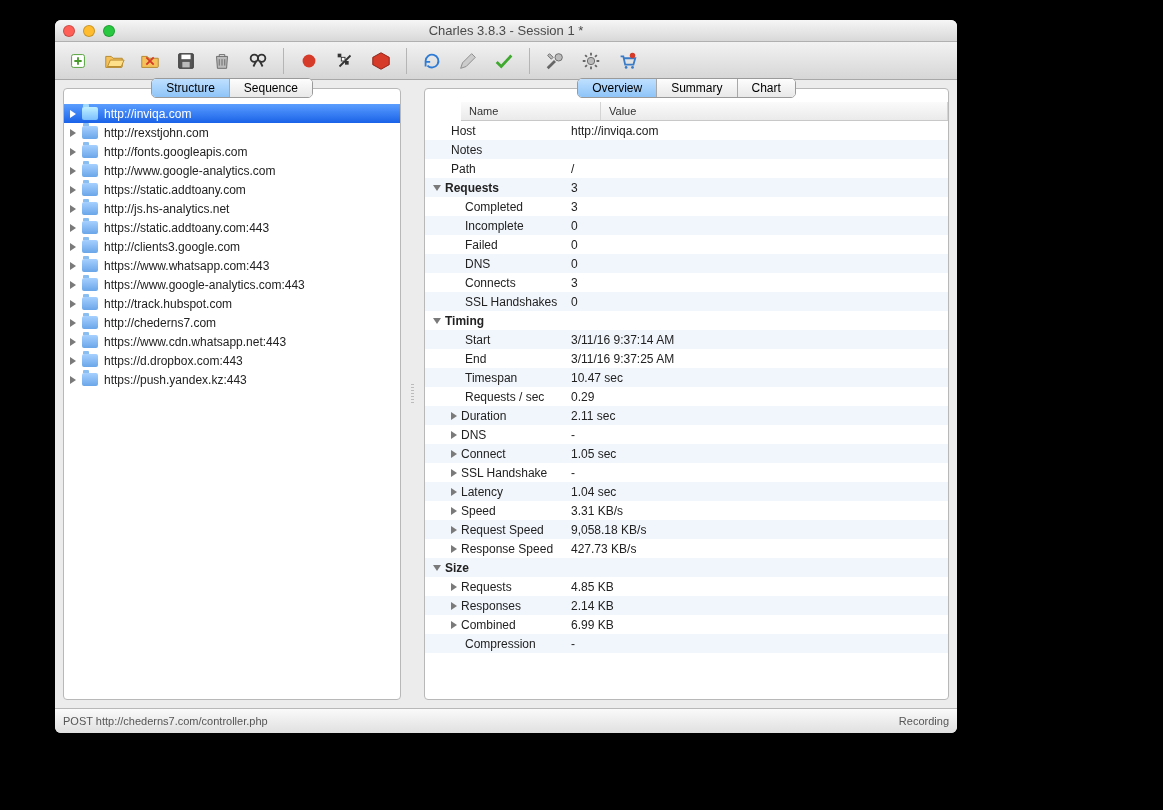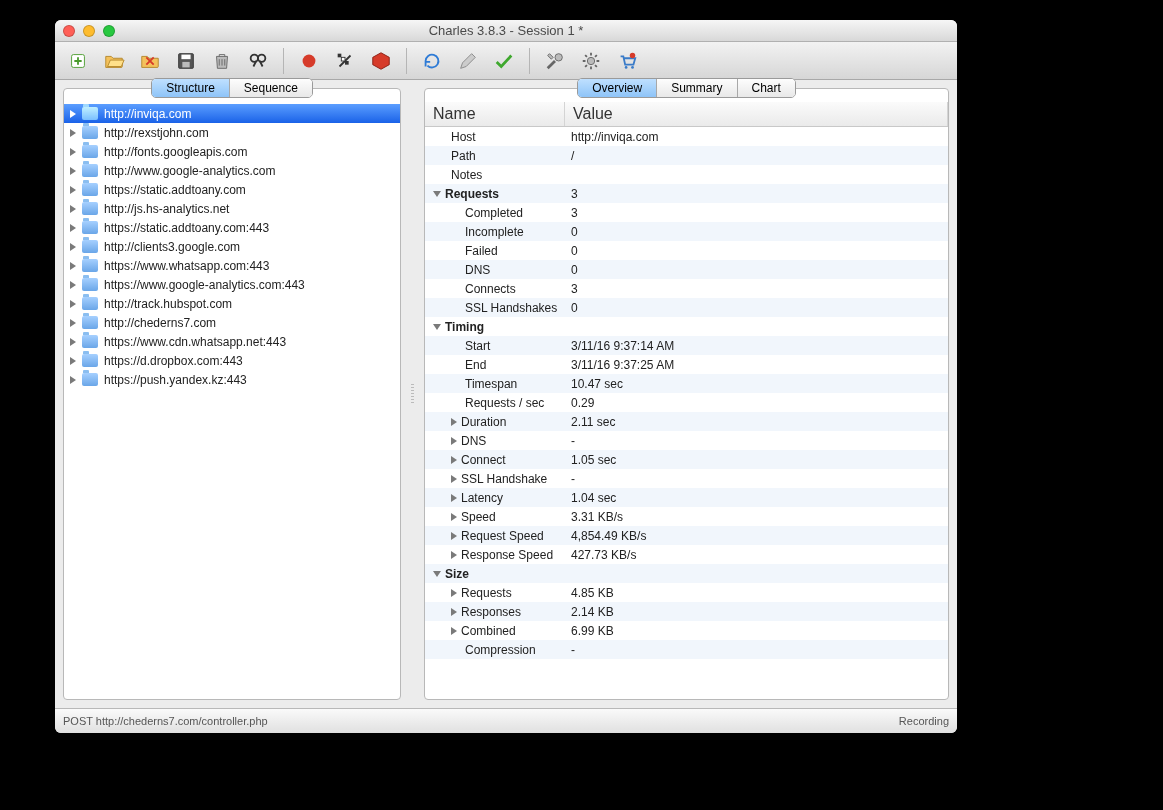--- a/index.html
+++ b/index.html
@@ -141,22 +141,23 @@
     top: -3px; left: 1px;
     width: 6px; height: 3px;
     background: #8bbef0;
     border-radius: 1px 1px 0 0;
   }
   .tree-row.selected .folder-ico { filter: brightness(1.15); }
   .table-head {
     display: flex;
     background: linear-gradient(#fbfbfb,#eaeaea);
     border-bottom: 1px solid #c8c8c8;
-    font-size: 16px;
+    font-size: 11px;
     color: #333;
+    margin-left: 36px;
   }
   .th { padding: 3px 8px; border-right: 1px solid #d4d4d4; }
   .th.name { width: 140px; }
   .th.value { flex: 1; }
   .table-body { flex: 1; overflow: auto; }
   .drow {
     display: flex;
     height: 19px;
     align-items: center;
     font-size: 12px;
@@ -432,30 +433,30 @@
           <div class="drow">
             <div class="dname">
               <span class="indent1"></span>
               <span>Host</span>
             </div>
             <div class="dval">http://inviqa.com</div>
           </div>
           <div class="drow">
             <div class="dname">
               <span class="indent1"></span>
+              <span>Notes</span>
+            </div>
+            <div class="dval"></div>
+          </div>
+          <div class="drow">
+            <div class="dname">
+              <span class="indent1"></span>
               <span>Path</span>
             </div>
             <div class="dval">/</div>
-          </div>
-          <div class="drow">
-            <div class="dname">
-              <span class="indent1"></span>
-              <span>Notes</span>
-            </div>
-            <div class="dval"></div>
           </div>
           <div class="drow">
             <div class="dname">
               <span class="exp open"></span>
               <span style="font-weight: bold;">Requests</span>
             </div>
             <div class="dval">3</div>
           </div>
           <div class="drow">
             <div class="dname">
@@ -581,21 +582,21 @@
               <span style="font-weight: normal;">Speed</span>
             </div>
             <div class="dval">3.31 KB/s</div>
           </div>
           <div class="drow">
             <div class="dname">
               <span class="indent1"></span>
               <span class="exp "></span>
               <span style="font-weight: normal;">Request Speed</span>
             </div>
-            <div class="dval">4,854.49 KB/s</div>
+            <div class="dval">9,058.18 KB/s</div>
           </div>
           <div class="drow">
             <div class="dname">
               <span class="indent1"></span>
               <span class="exp "></span>
               <span style="font-weight: normal;">Response Speed</span>
             </div>
             <div class="dval">427.73 KB/s</div>
           </div>
           <div class="drow">

